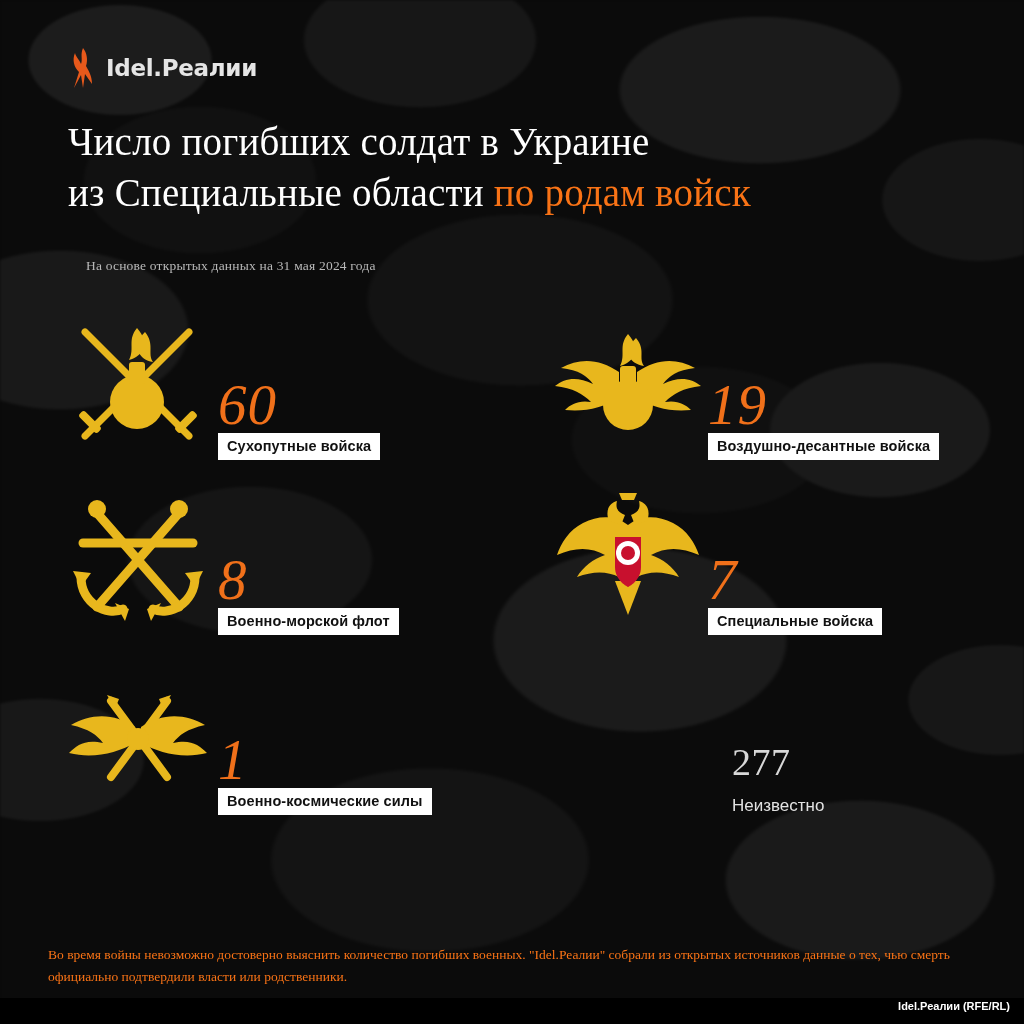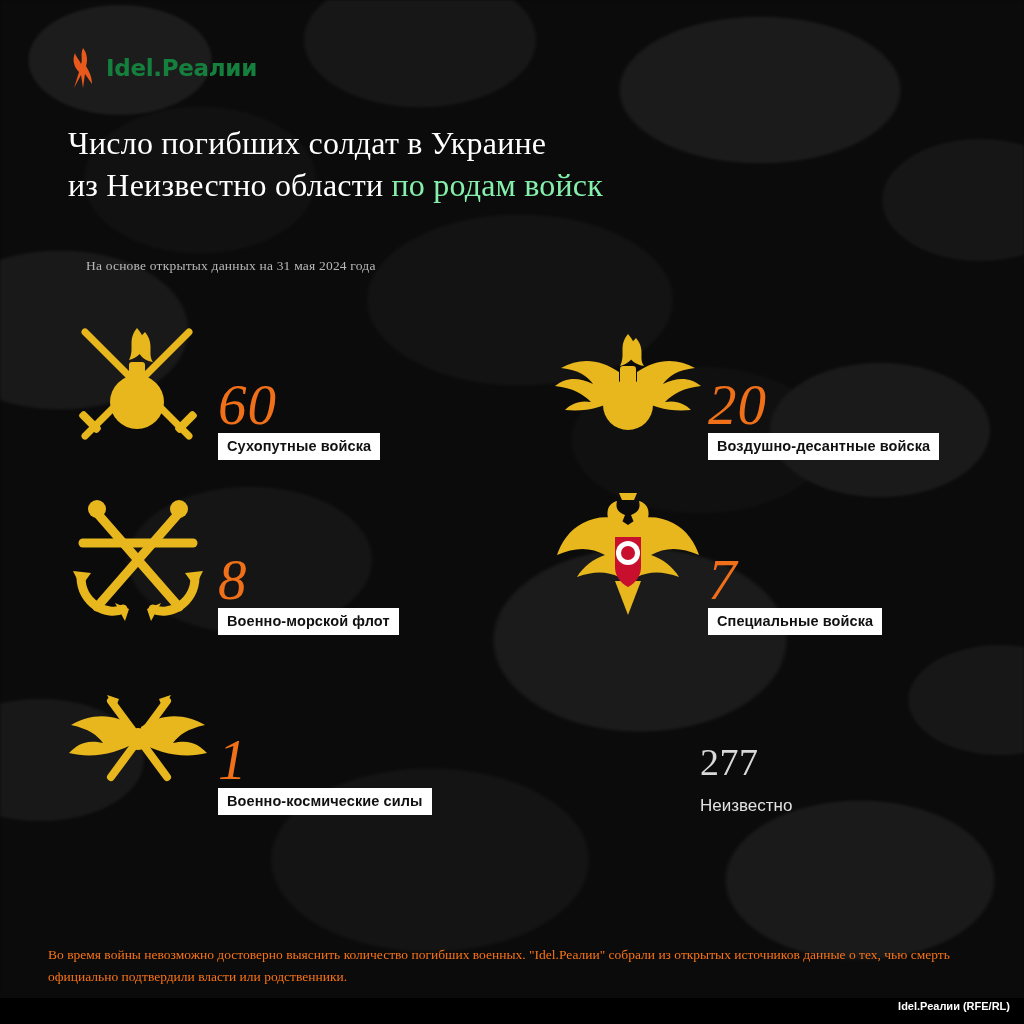--- a/index.html
+++ b/index.html
@@ -54,37 +54,37 @@
     display: flex;
     align-items: center;
     gap: 10px;
   }
   .logo-flame { width: 26px; height: 40px; display: block; }
   .logo-text {
     font-family: "DejaVu Sans", sans-serif;
     font-size: 23px;
     font-weight: 700;
     letter-spacing: -0.3px;
-    color: #15803d;
+    color: #e5e5e5;
   }
 
   
   .headline {
     position: absolute;
     left: 68px;
-    top: 122px;
+    top: 116px;
     width: 900px;
     font-family: "Liberation Serif", serif;
-    font-size: 32px;
+    font-size: 39px;
     line-height: 1.32;
     font-weight: 400;
     color: #ffffff;
     letter-spacing: 0.2px;
   }
-  .headline .accent { color: #86efac; }
+  .headline .accent { color: #f97316; }
 
   .subhead {
     position: absolute;
     left: 86px;
     top: 258px;
     font-family: "Liberation Serif", serif;
     font-size: 13.5px;
     color: #b9b9b9;
     letter-spacing: 0.2px;
   }
@@ -147,20 +147,21 @@
   .unknown .num-grey {
     font-family: "Liberation Serif", serif;
     font-size: 38px;
     color: #d8d8d8;
     letter-spacing: 0.5px;
   }
   .unknown .lbl-grey {
     font-family: "Liberation Sans", sans-serif;
     font-size: 17px;
     color: #e2e2e2;
+    margin-left: 32px;
   }
 
   
   .footnote {
     position: absolute;
     left: 48px;
     top: 944px;
     width: 910px;
     font-family: "Liberation Serif", serif;
     font-size: 13.5px;
@@ -196,21 +197,21 @@
       <svg viewBox="0 0 26 40" width="26" height="40" aria-hidden="true">
         <path d="M13 0 C10 7 13 11 11 16 C9 11 6 9 5 5 C2 12 4 19 9 24 L4 40 L11 27 L13 40 L15 26 L22 36 C22 27 18 22 16 18 C18 12 17 5 13 0 Z" fill="#e8591b"></path>
       </svg>
     </span>
     <span class="logo-text">Idel.Реалии</span>
   </div>
 
   <div class="headline">
     <div><span>Число погибших солдат в Украине</span></div>
     <div>
-      <span>из Неизвестно области </span><span class="accent">по родам войск</span>
+      <span>из Специальные области </span><span class="accent">по родам войск</span>
     </div>
   </div>
 
   <div class="subhead">На основе открытых данных на 31 мая 2024 года</div>
 
   <div class="grid">
 
     <div class="cell" style="left:58px; top:0px;">
       <div class="emblem">
         <svg viewBox="0 0 150 150" width="150" height="150" aria-hidden="true">
@@ -241,21 +242,21 @@
             <path d="M66 62 C46 48 26 48 8 58 C26 60 34 66 40 74 C24 66 12 68 2 76 C20 78 30 84 38 92 C26 90 18 94 12 100 C32 102 50 98 66 88 Z"></path>
             <path d="M84 62 C104 48 124 48 142 58 C124 60 116 66 110 74 C126 66 138 68 148 76 C130 78 120 84 112 92 C124 90 132 94 138 100 C118 102 100 98 84 88 Z"></path>
             <circle cx="75" cy="95" r="25"></circle>
             <rect x="67" y="56" width="16" height="22" rx="3"></rect>
             <path d="M75 24 C65 36 73 44 67 56 C81 52 89 40 75 24 Z"></path>
             <path d="M83 28 C93 40 85 48 91 56 C77 54 69 42 83 28 Z"></path>
           </g>
         </svg>
       </div>
       <div class="stat">
-        <div class="num">20</div>
+        <div class="num">19</div>
         <div class="label">Воздушно-десантные войска</div>
       </div>
     </div>
 
     <div class="cell" style="left:58px; top:175px;">
       <div class="emblem">
         <svg viewBox="0 0 150 150" width="150" height="150" aria-hidden="true">
           <g stroke="#e8b71d" stroke-width="9" fill="none" stroke-linecap="round">
             <line x1="34" y1="28" x2="116" y2="122"></line>
             <line x1="116" y1="28" x2="34" y2="122"></line>

